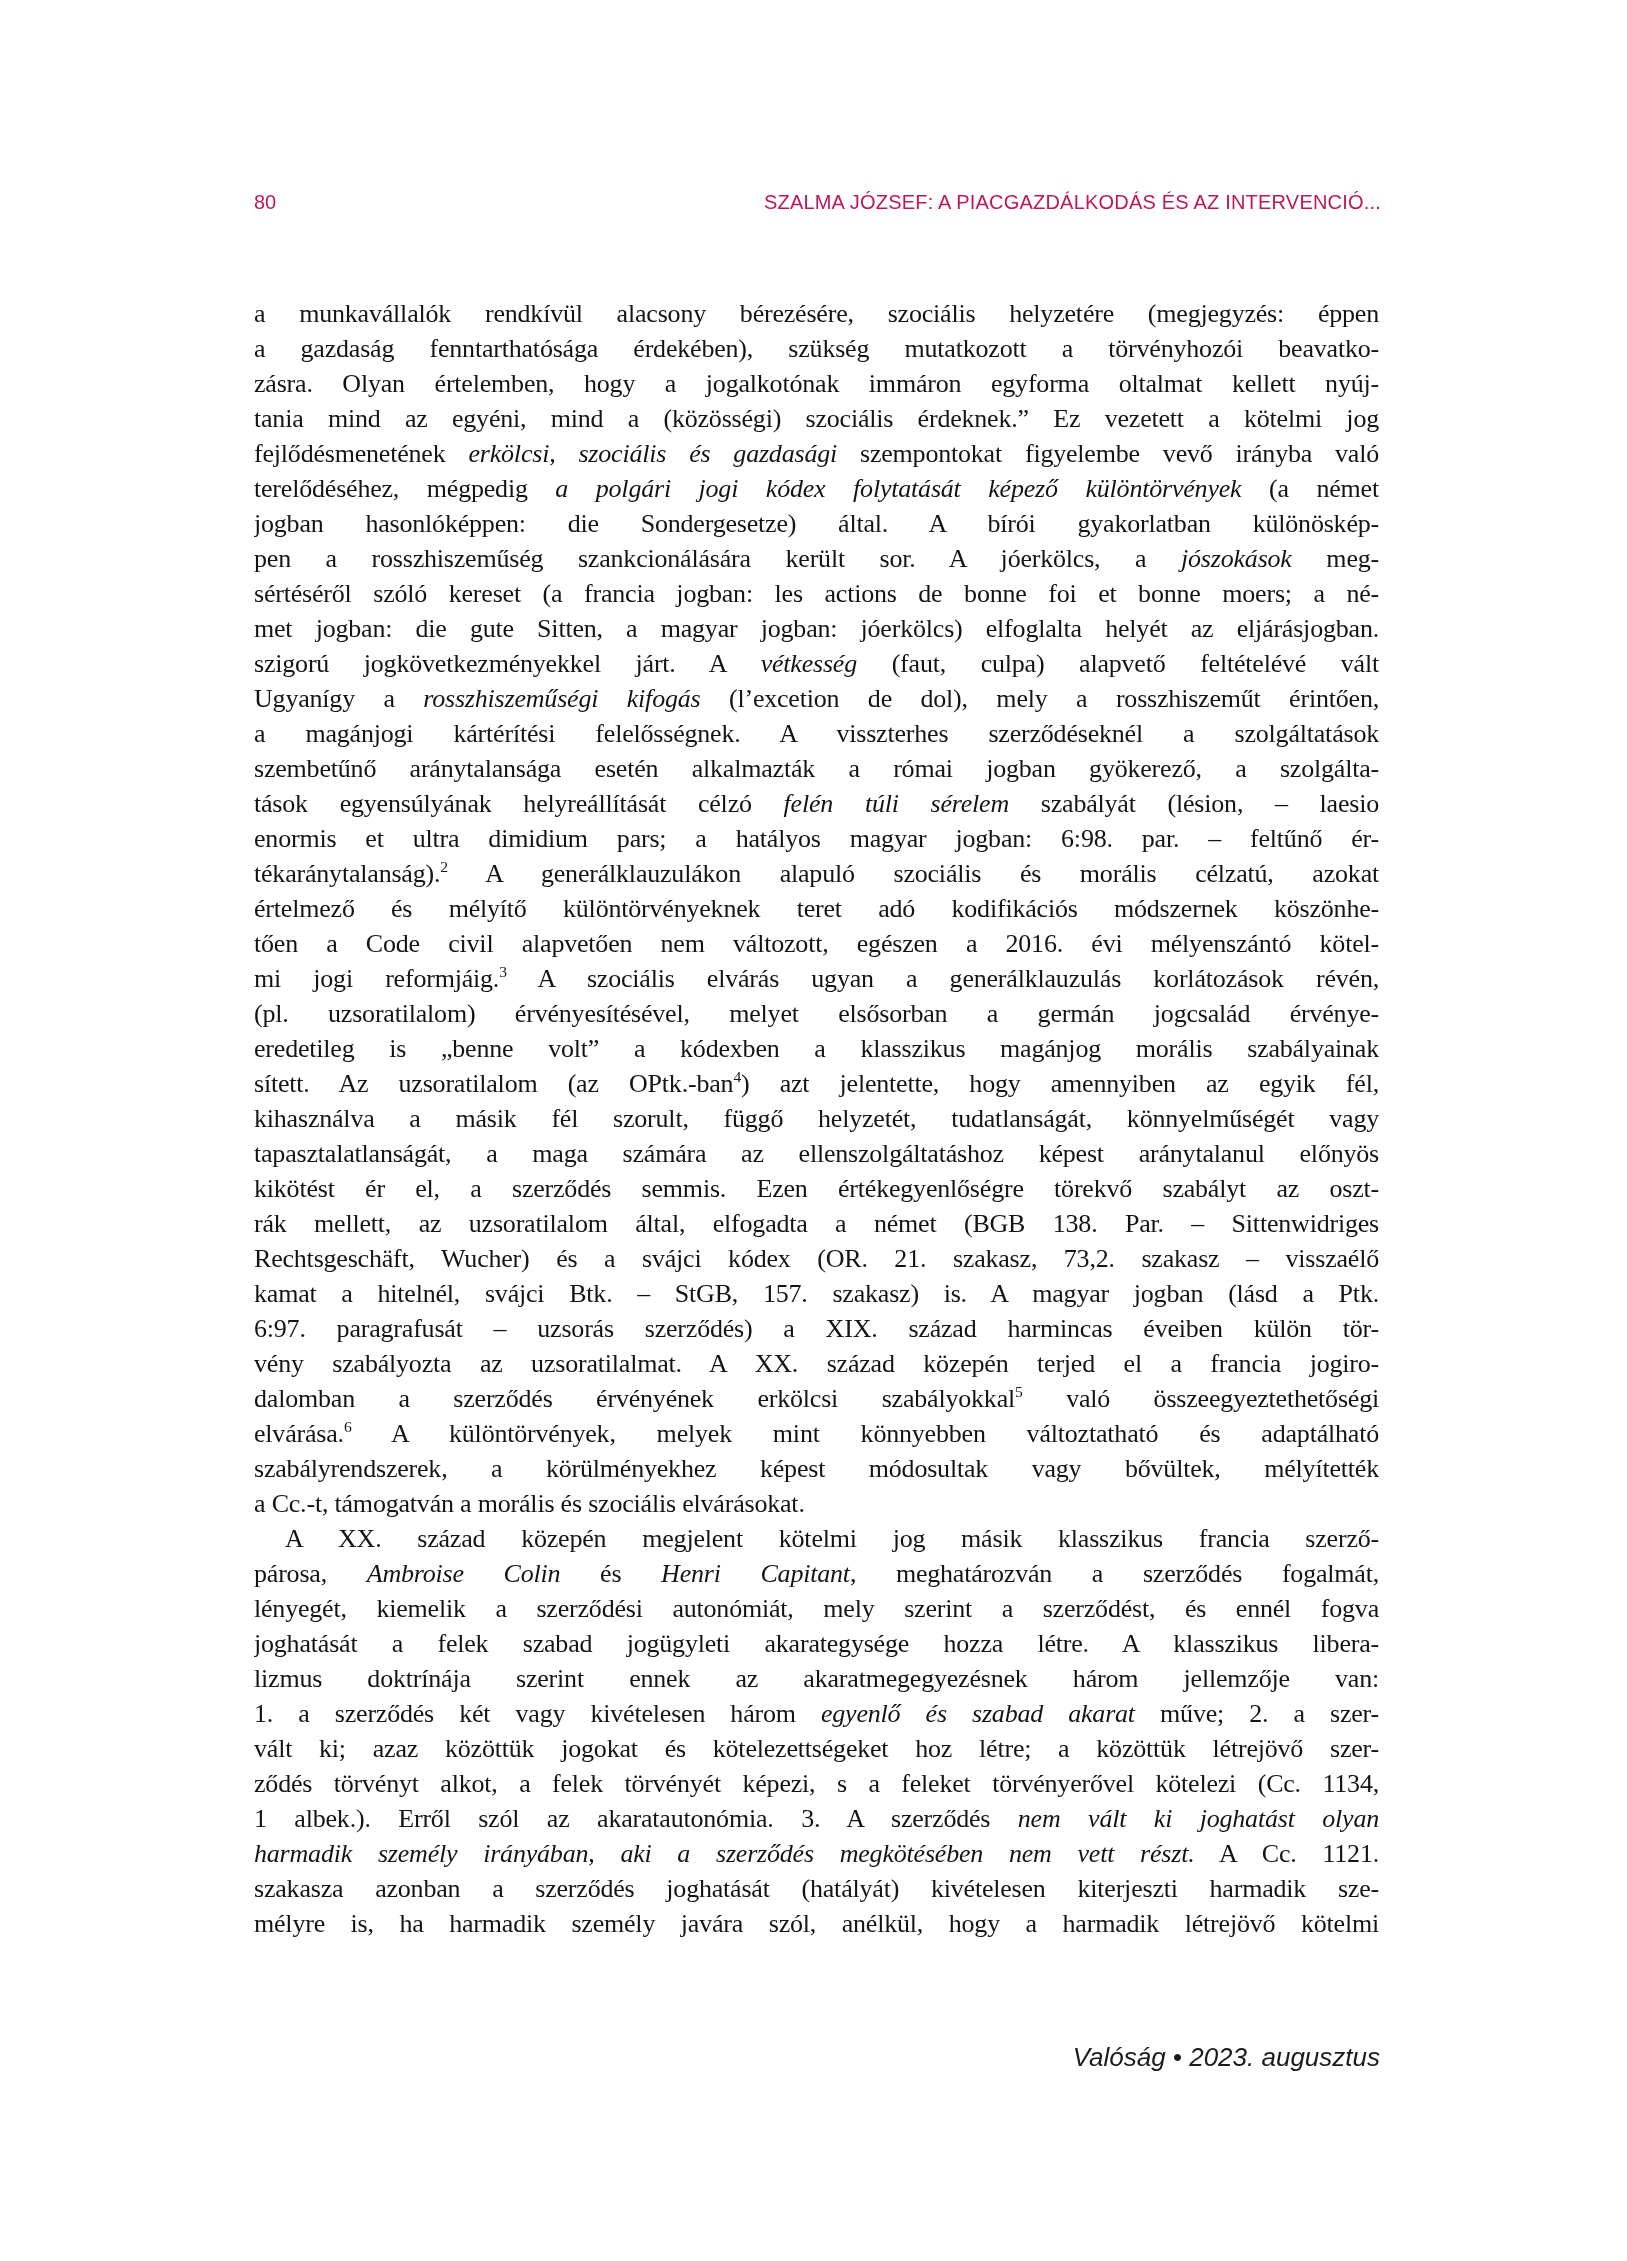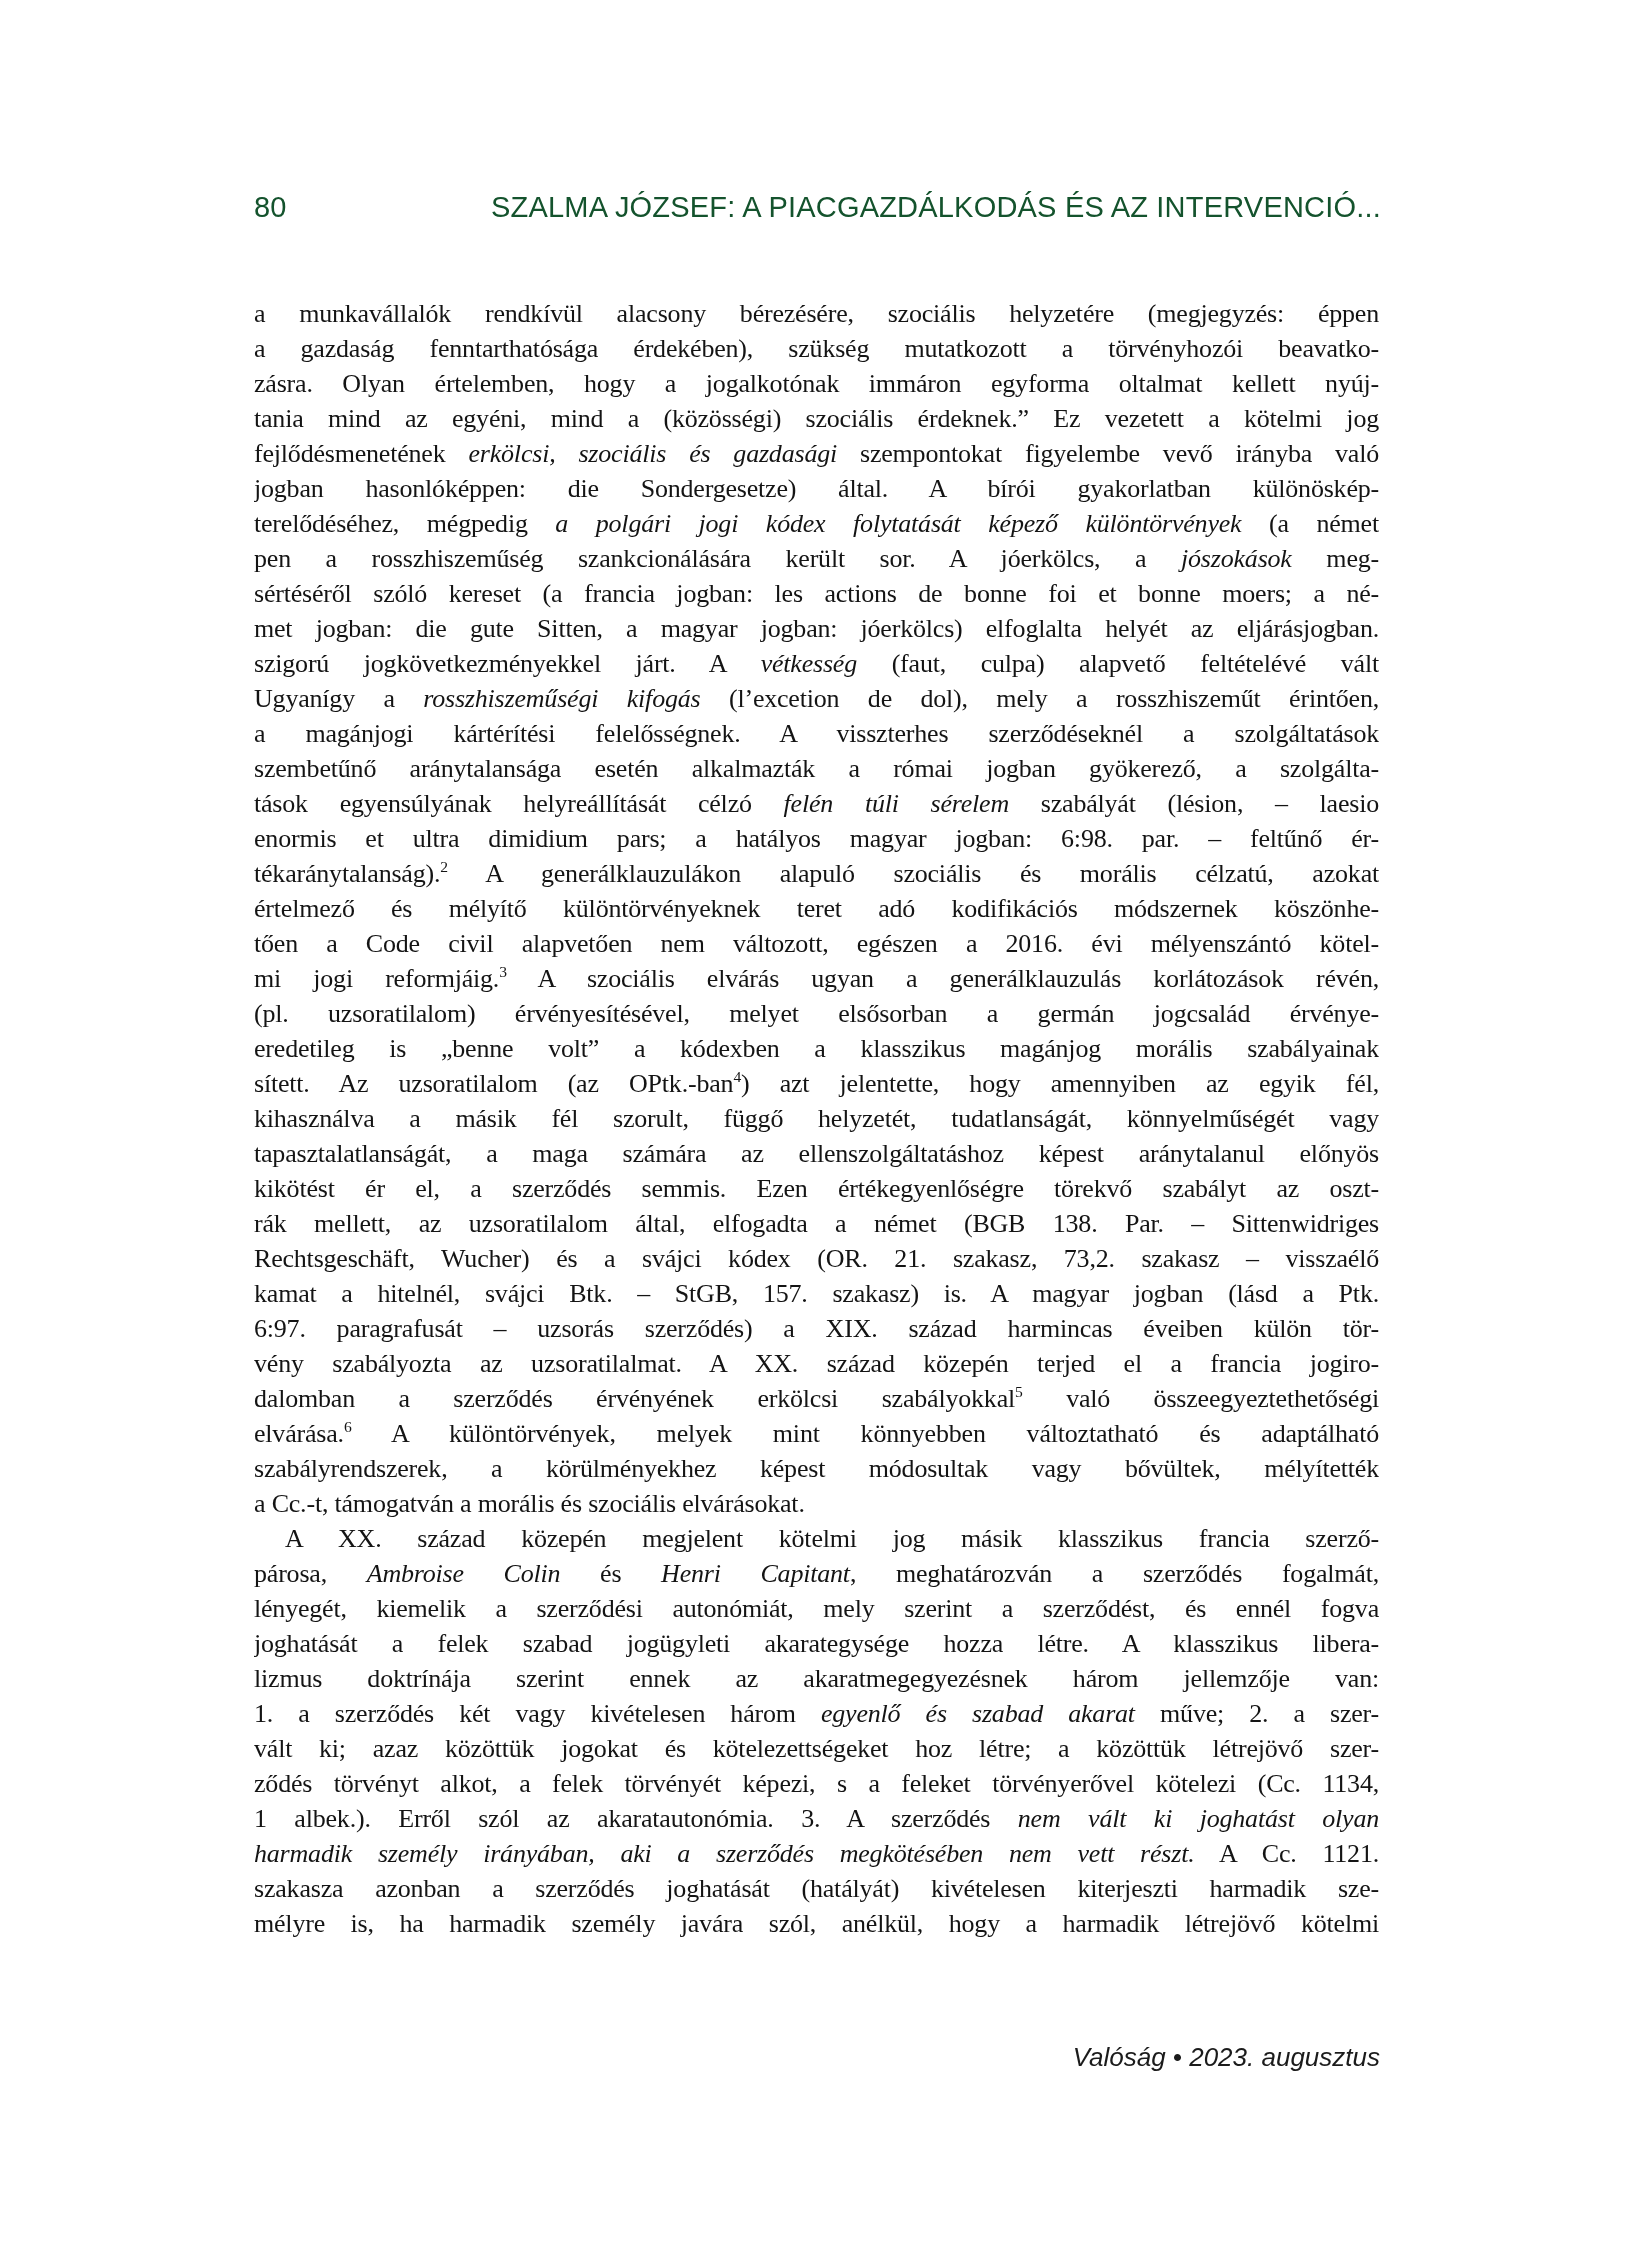--- a/index.html
+++ b/index.html
@@ -12,22 +12,22 @@
   }
   .header {
     position: absolute;
     left: 254px;
     right: 247px;
     top: 191px;
     display: flex;
     justify-content: space-between;
     align-items: baseline;
     font-family: "Liberation Sans", sans-serif;
-    font-size: 29px;
-    color: #14532d;
+    font-size: 20px;
+    color: #be185d;
     white-space: nowrap;
   }
   .running-title { letter-spacing: 0.2px; }
   .body-text {
     position: absolute;
     left: 254px;
     top: 296px;
     width: 1125px;
     color: #141414;
   }
@@ -64,22 +64,22 @@
     <span class="page-number">80</span>
     <span class="running-title">SZALMA JÓZSEF: A PIACGAZDÁLKODÁS ÉS AZ INTERVENCIÓ...</span>
   </div>
 
   <div class="body-text">
       <div class="line"><span>a munkavállalók rendkívül alacsony bérezésére, szociális helyzetére (megjegyzés: éppen</span></div>
       <div class="line"><span>a gazdaság fenntarthatósága érdekében), szükség mutatkozott a törvényhozói beavatko-</span></div>
       <div class="line"><span>zásra. Olyan értelemben, hogy a jogalkotónak immáron egyforma oltalmat kellett nyúj-</span></div>
       <div class="line"><span>tania mind az egyéni, mind a (közösségi) szociális érdeknek.” Ez vezetett a kötelmi jog</span></div>
       <div class="line"><span>fejlődésmenetének </span><em>erkölcsi, szociális és gazdasági</em><span> szempontokat figyelembe vevő irányba való</span></div>
+      <div class="line"><span>terelődéséhez, mégpedig </span><em>a polgári jogi kódex folytatását képező különtörvények</em><span> (a német</span></div>
       <div class="line"><span>jogban hasonlóképpen: die Sondergesetze) által. A bírói gyakorlatban különöskép-</span></div>
-      <div class="line"><span>terelődéséhez, mégpedig </span><em>a polgári jogi kódex folytatását képező különtörvények</em><span> (a német</span></div>
       <div class="line"><span>pen a rosszhiszeműség szankcionálására került sor. A jóerkölcs, a </span><em>jószokások</em><span> meg-</span></div>
       <div class="line"><span>sértéséről szóló kereset (a francia jogban: les actions de bonne foi et bonne moers; a né-</span></div>
       <div class="line"><span>met jogban: die gute Sitten, a magyar jogban: jóerkölcs) elfoglalta helyét az eljárásjogban.</span></div>
       <div class="line"><span>szigorú jogkövetkezményekkel járt. A </span><em>vétkesség</em><span> (faut, culpa) alapvető feltételévé vált</span></div>
       <div class="line"><span>Ugyanígy a </span><em>rosszhiszeműségi kifogás</em><span> (l’excetion de dol), mely a rosszhiszeműt érintően,</span></div>
       <div class="line"><span>a magánjogi kártérítési felelősségnek. A visszterhes szerződéseknél a szolgáltatások</span></div>
       <div class="line"><span>szembetűnő aránytalansága esetén alkalmazták a római jogban gyökerező, a szolgálta-</span></div>
       <div class="line"><span>tások egyensúlyának helyreállítását célzó </span><em>felén túli sérelem</em><span> szabályát (lésion, – laesio</span></div>
       <div class="line"><span>enormis et ultra dimidium pars; a hatályos magyar jogban: 6:98. par. – feltűnő ér-</span></div>
       <div class="line"><span>tékaránytalanság).</span><sup>2</sup><span> A generálklauzulákon alapuló szociális és morális célzatú, azokat</span></div>

